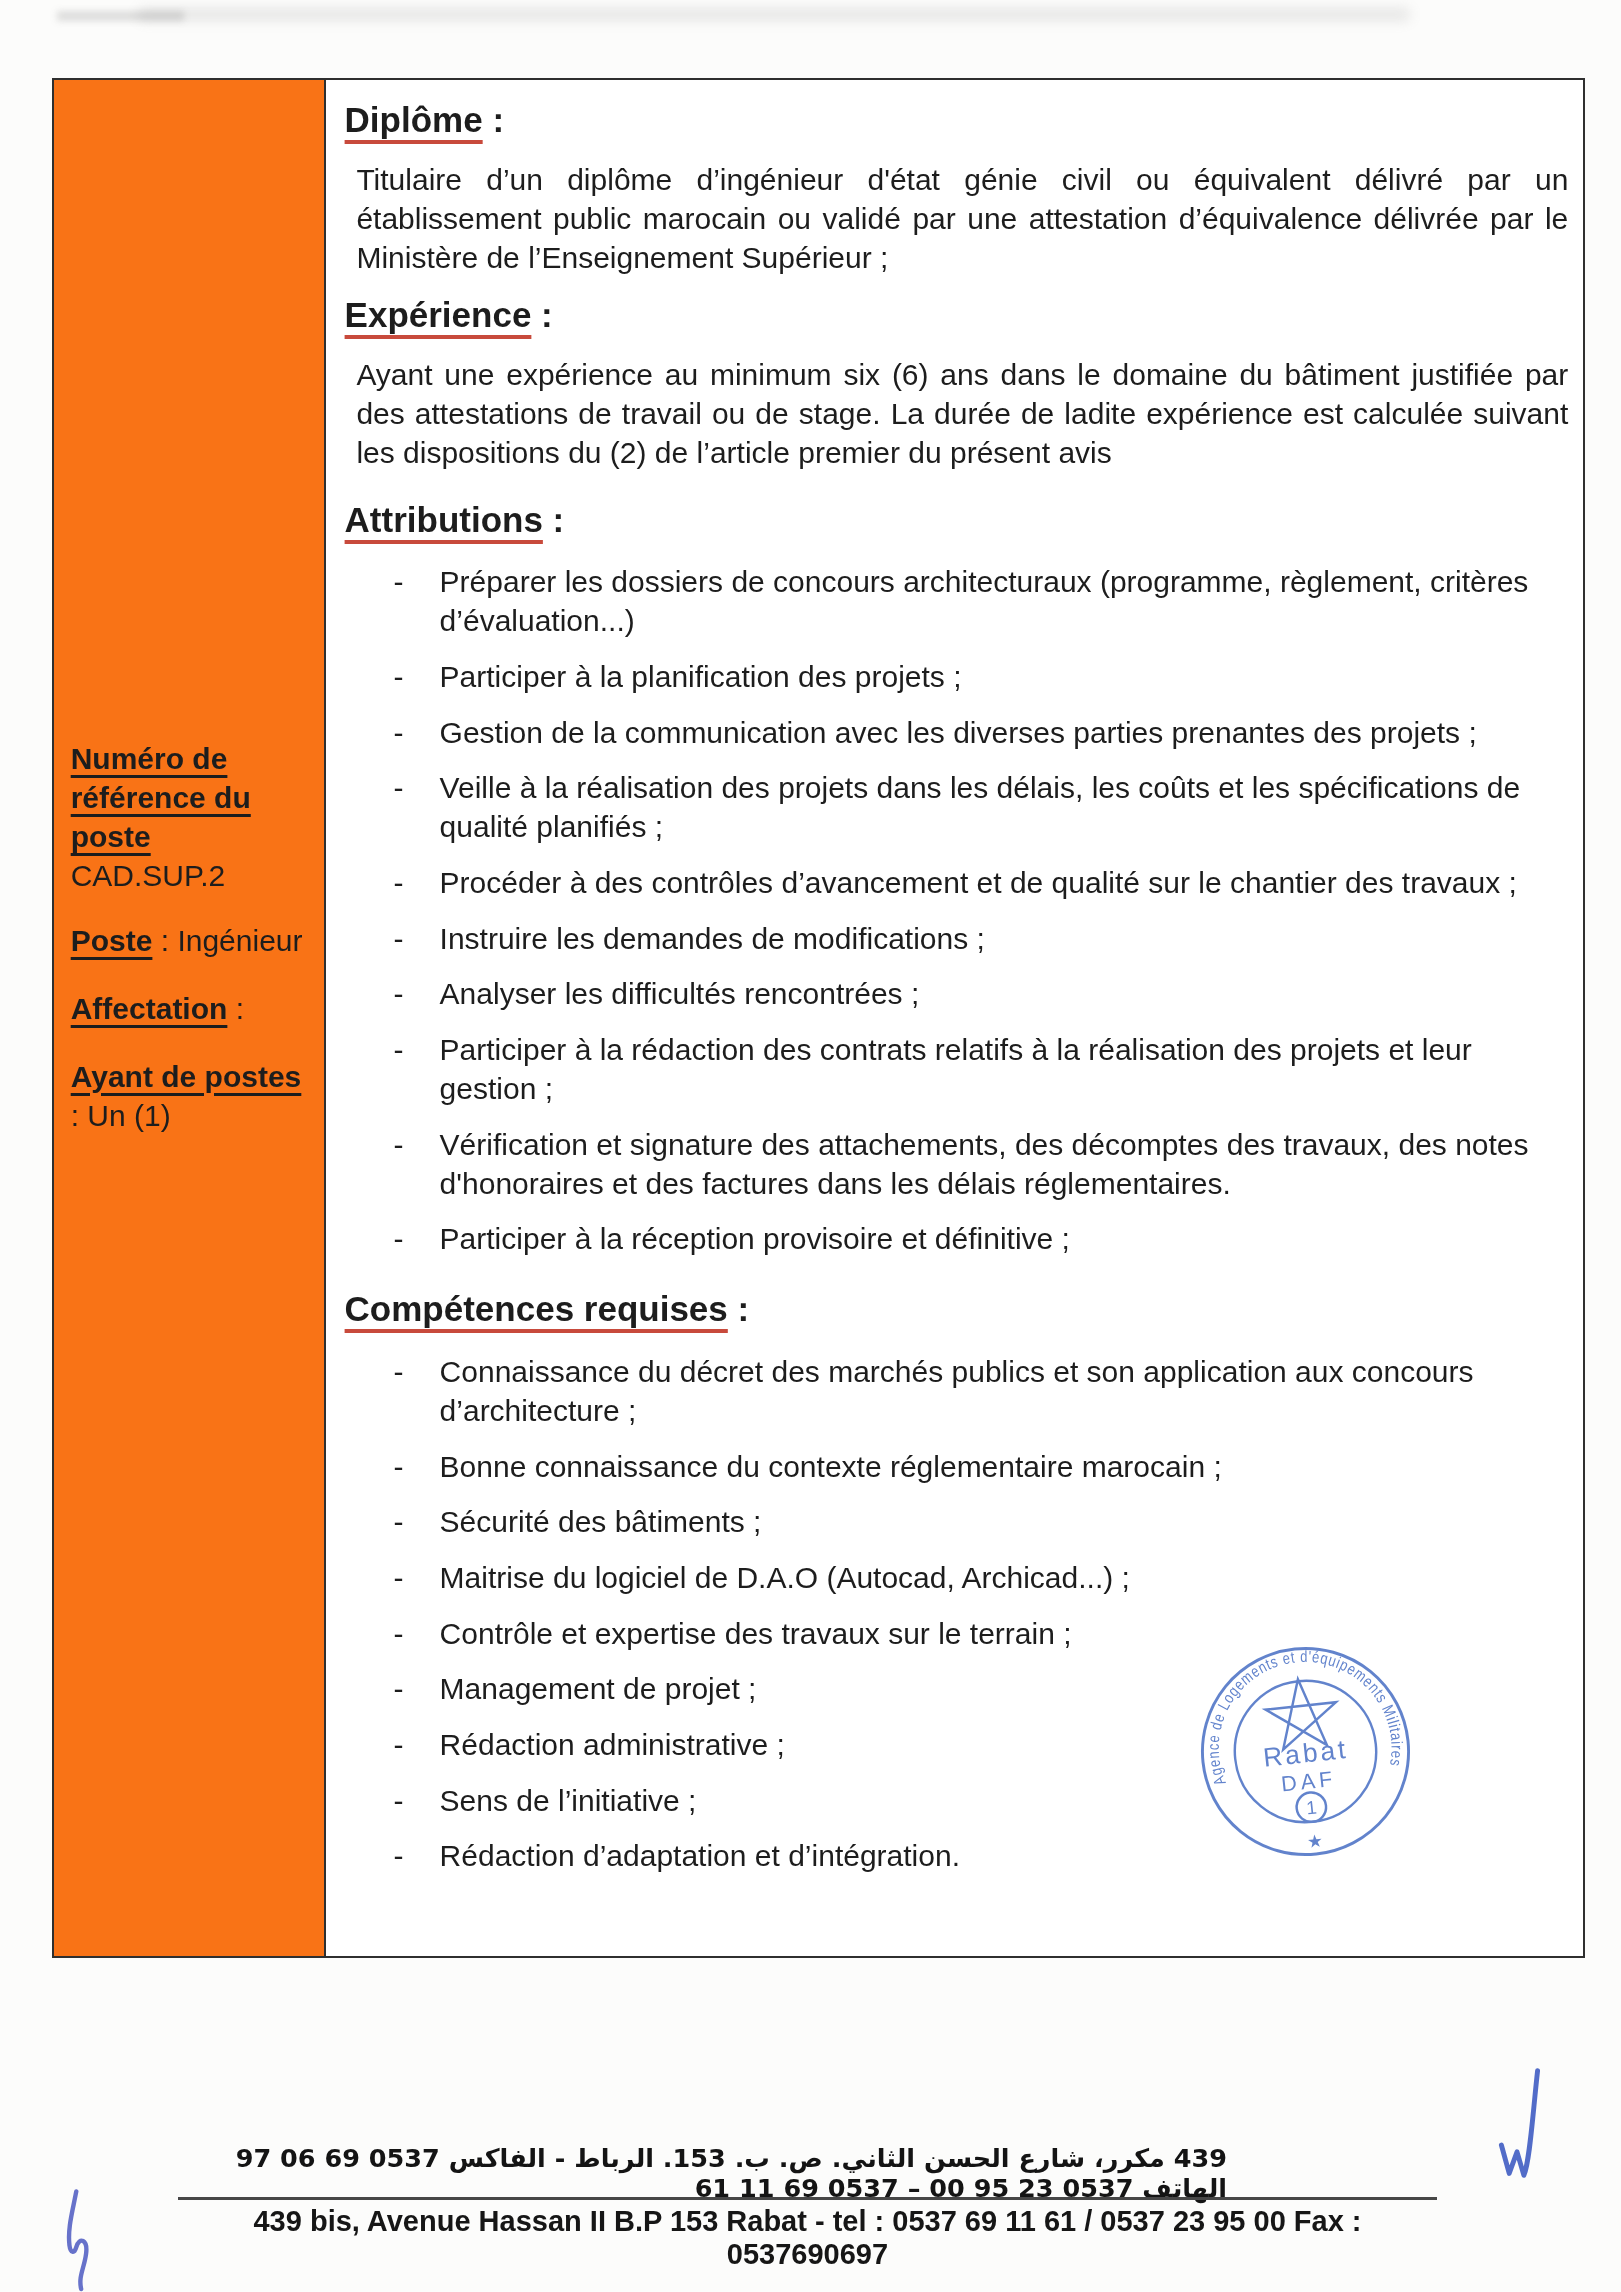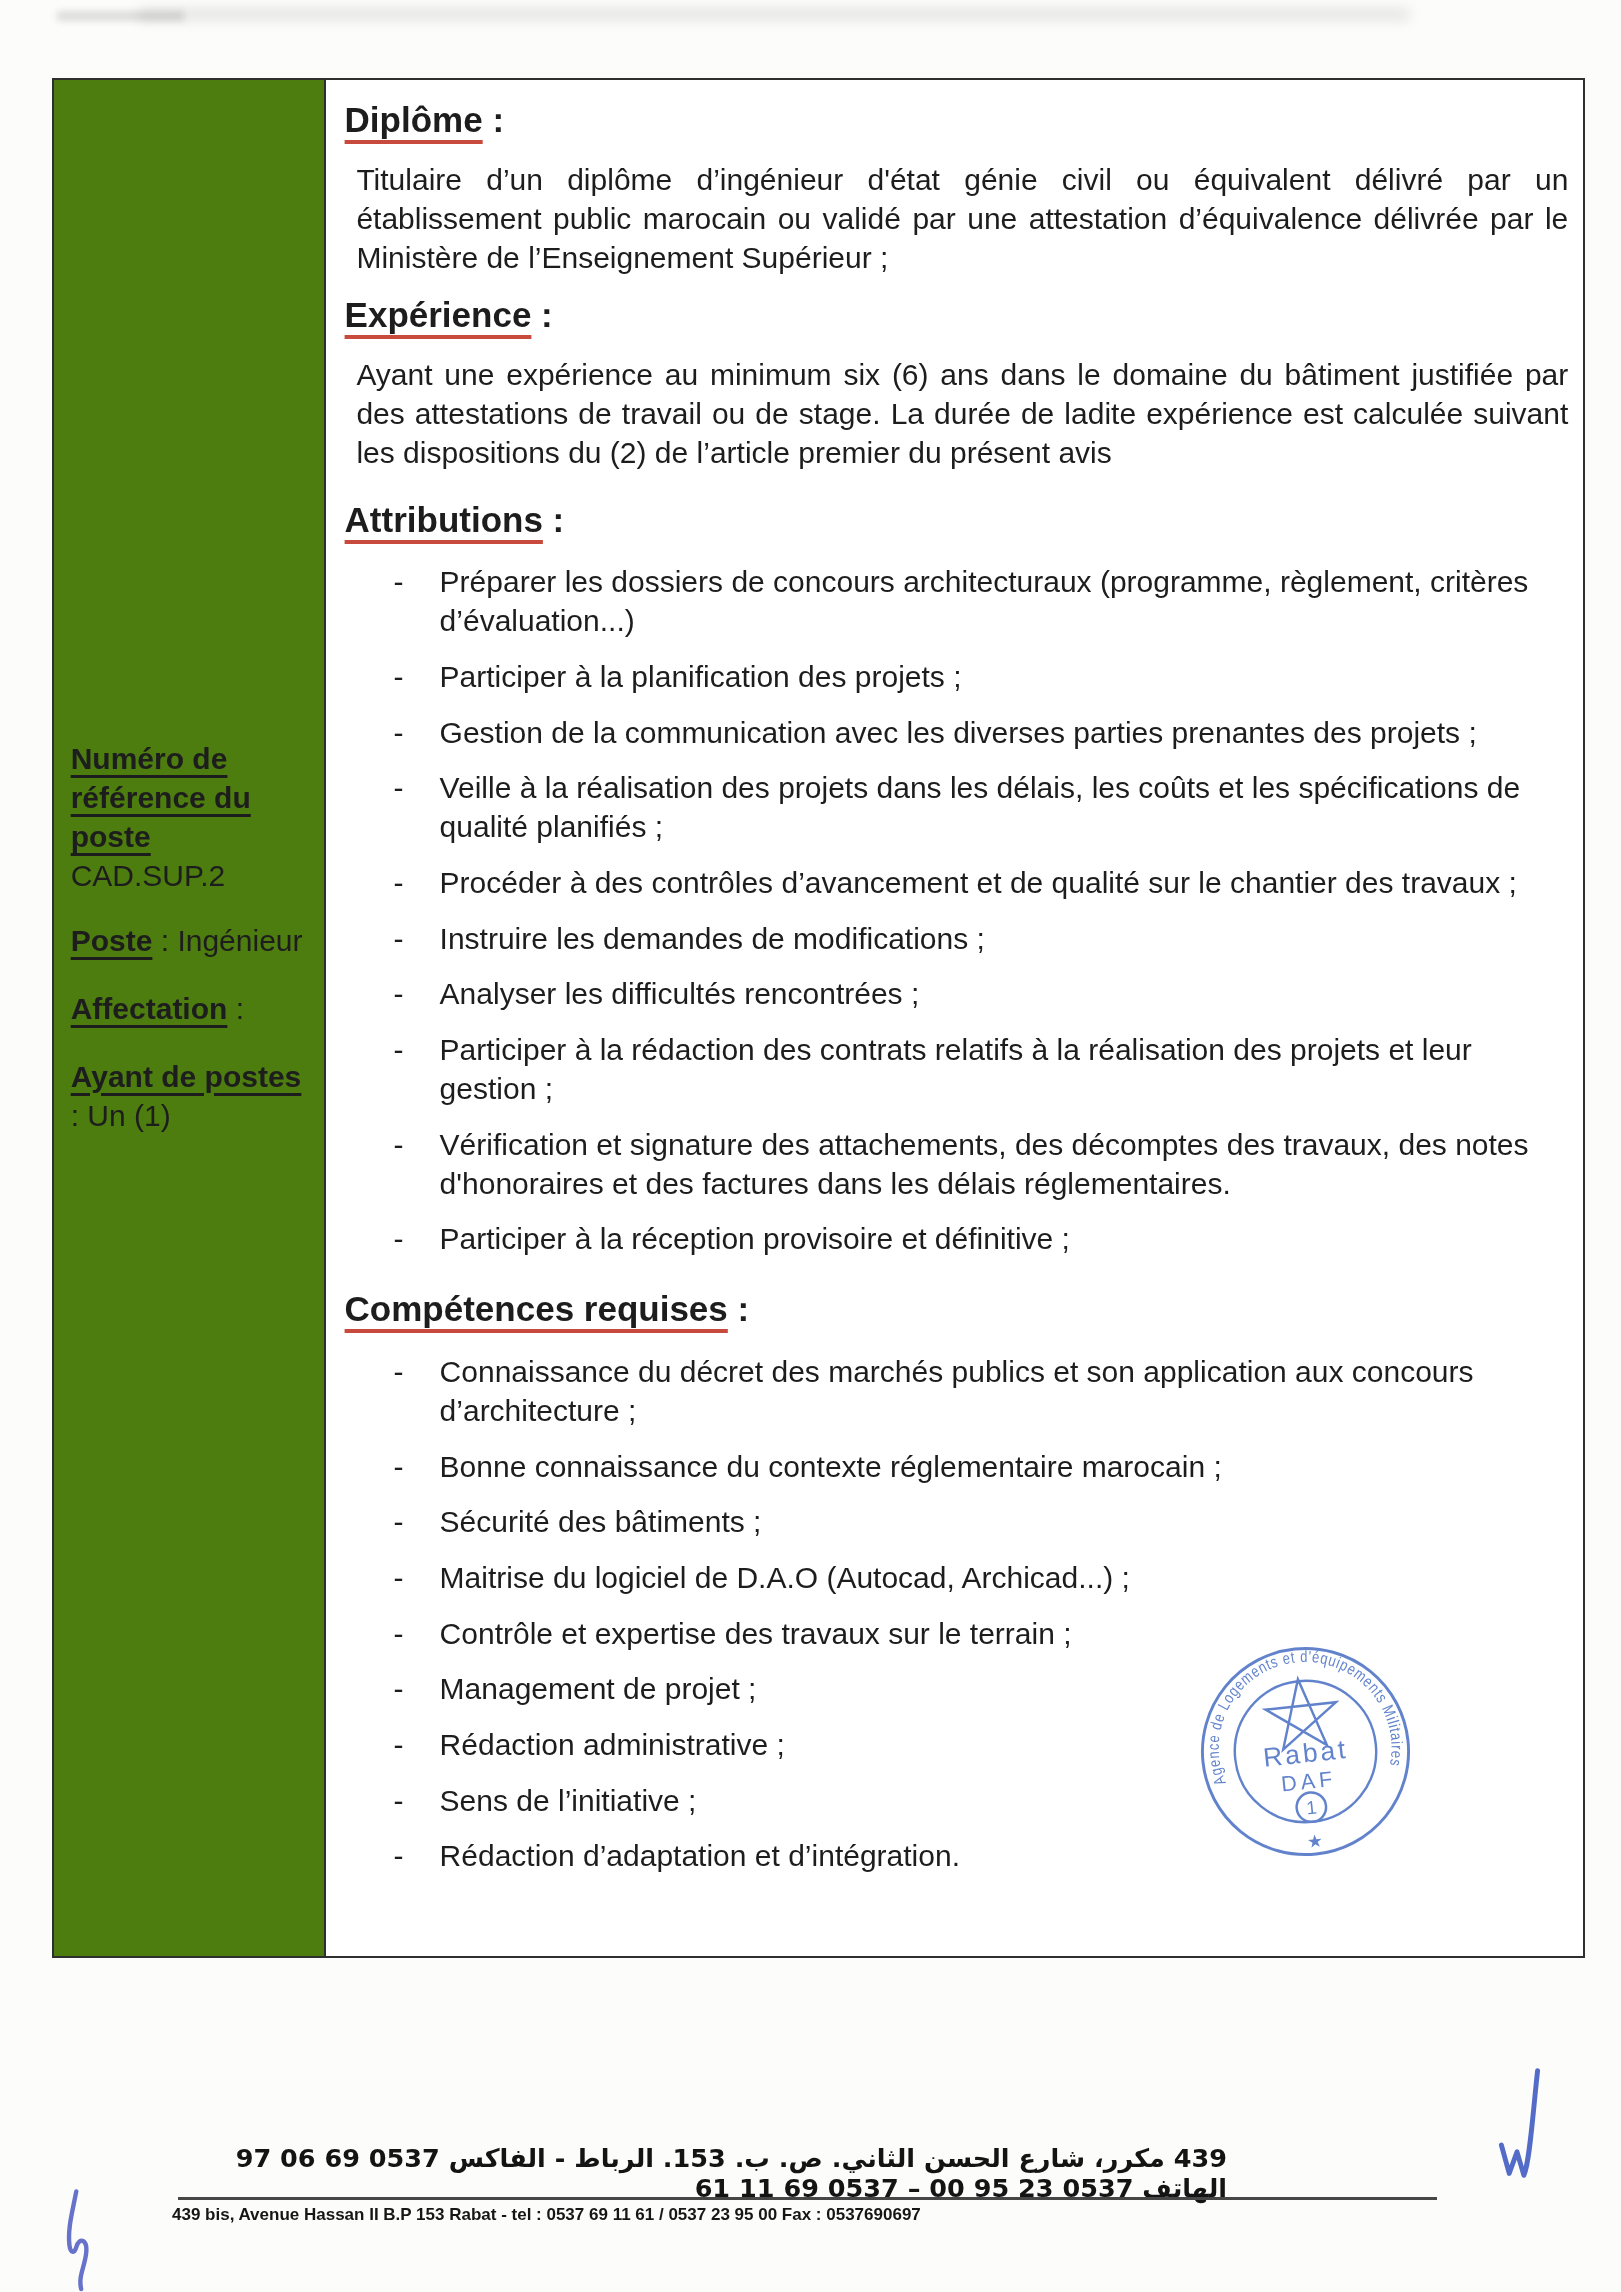--- a/index.html
+++ b/index.html
@@ -7,21 +7,21 @@
         font-family:"Liberation Sans",sans-serif;color:#1d1d1d;overflow:hidden;}
 
   
   .smear-top{position:absolute;left:137px;top:6.9px;width:1274px;height:14.7px;background:#949494;opacity:.18;filter:blur(5.9px);border-radius:7.8px;}
   .smear-top2{position:absolute;left:57px;top:10.8px;width:127px;height:9.8px;background:#808080;opacity:.25;filter:blur(3.9px);}
   .smear-cell{position:absolute;left:96px;top:194px;width:127px;height:25.5px;background:#8f8f8f;opacity:.12;filter:blur(5.9px);}
 
   
   .tbl{position:absolute;left:52px;top:78px;width:1533px;height:1880px;box-sizing:border-box;
        border:2px solid #2f2f2f;display:flex;background:#fff;}
-  .cell-left{flex:none;width:272px;box-sizing:border-box;background:#4d7c0f;border-right:2px solid #2f2f2f;
+  .cell-left{flex:none;width:272px;box-sizing:border-box;background:#f97316;border-right:2px solid #2f2f2f;
              padding:659px 9.8px 0 16.7px;font-size:30px;line-height:39px;}
   .cell-right{flex:1;box-sizing:border-box;padding:19.6px 14.7px 0 18.6px;font-size:30px;line-height:39px;}
 
   .h{font-weight:bold;font-size:35px;line-height:39px;}
   .ru{text-decoration:underline;text-decoration-thickness:3.9px;text-underline-offset:7.8px;text-decoration-color:#c84a3c;}
   .bu{font-weight:bold;text-decoration:underline;text-decoration-thickness:2.9px;text-underline-offset:5.9px;text-decoration-color:#1d1d1d;}
 
   .para{margin:21.6px 0 0 11.8px;text-align:justify;}
   #h-dip{margin-top:0;}
   #h-exp{margin-top:17.6px;}
@@ -41,21 +41,21 @@
   .stamp{position:absolute;left:1173px;top:1619px;width:265px;height:265px;transform:rotate(-6deg);opacity:.88;}
 
   
   .pen-left{position:absolute;left:29px;top:2168px;width:118px;height:124px;}
   .pen-right{position:absolute;left:1472px;top:2044px;width:93px;height:157px;}
 
   
   .footer-ar{position:absolute;left:186px;top:2143px;width:1041px;text-align:right;direction:rtl;
              font-family:"DejaVu Sans",sans-serif;font-weight:bold;font-size:25.5px;color:#141414;}
   .footer-rule{position:absolute;left:178px;top:2197px;width:1259px;height:2.9px;background:#474747;}
-  .footer-fr{position:absolute;left:172px;top:2205px;width:1259px;font-weight:bold;font-size:17px;color:#161616;}
+  .footer-fr{position:absolute;left:178px;top:2205px;width:1259px;text-align:center;font-weight:bold;font-size:29px;color:#161616;}
 </style>
 </head>
 <body>
 
 <div class="page">
 
   <div class="smear-top"></div>
   <div class="smear-top2"></div>
   <div class="smear-cell"></div>
 

